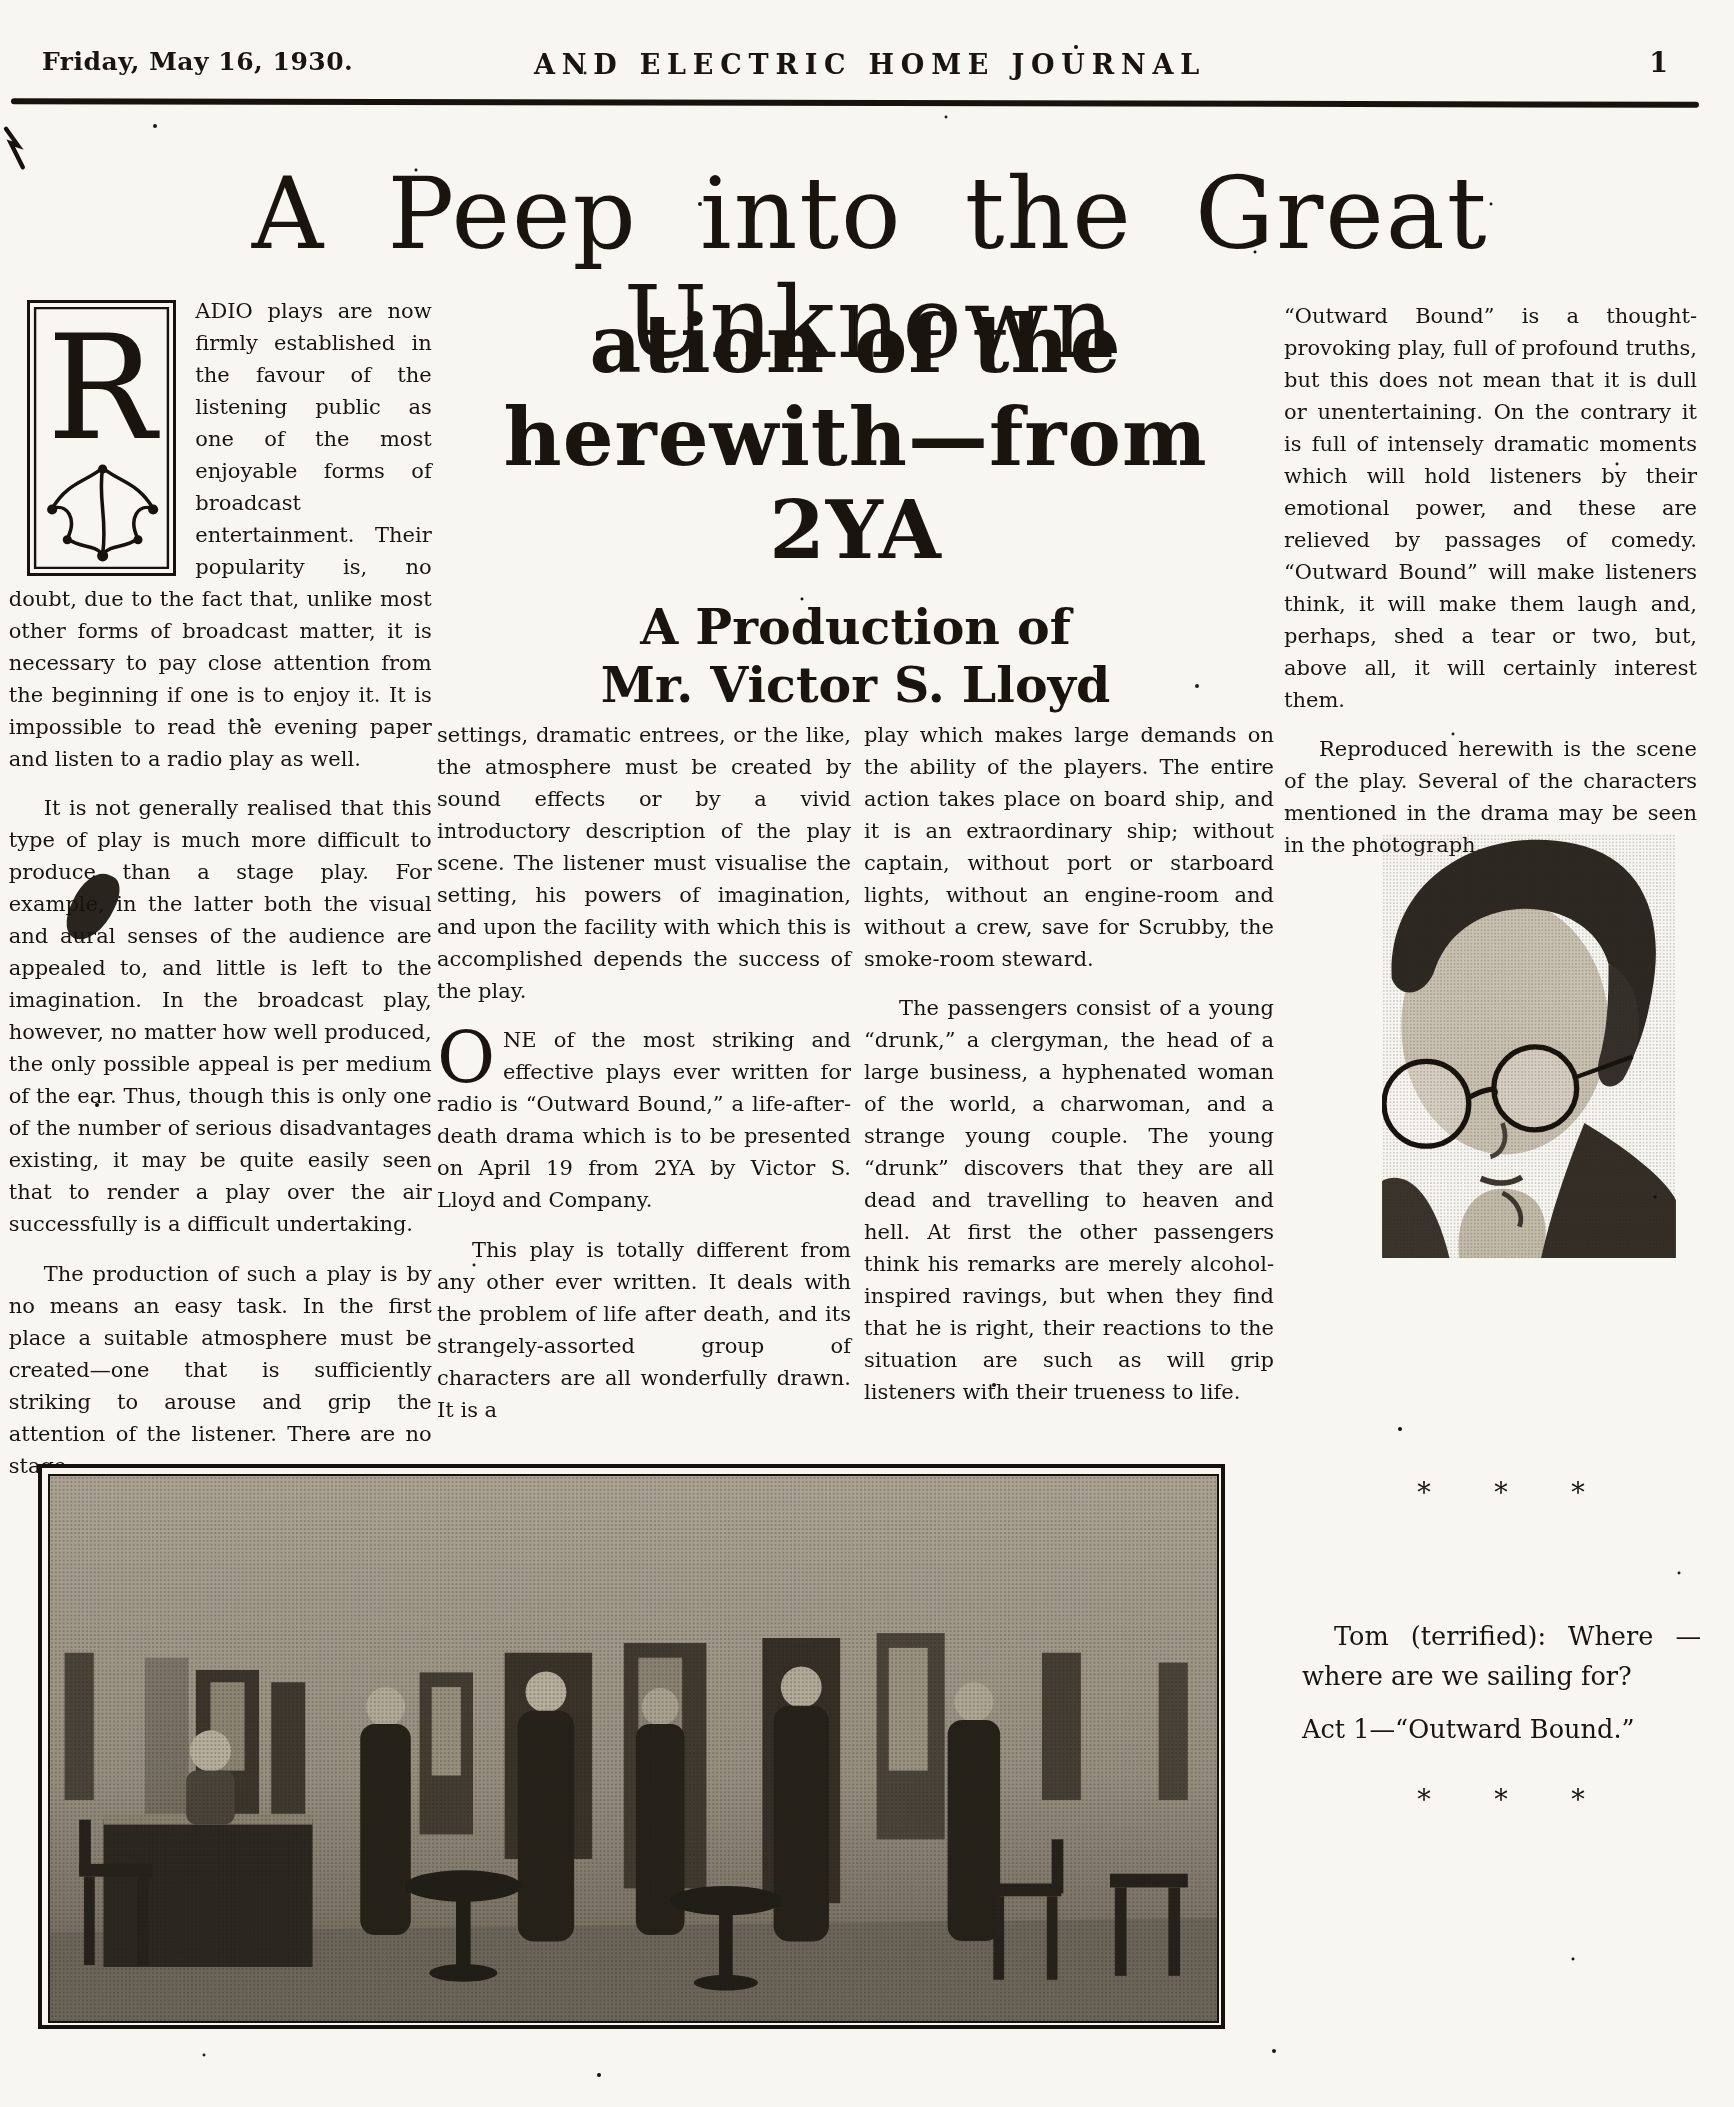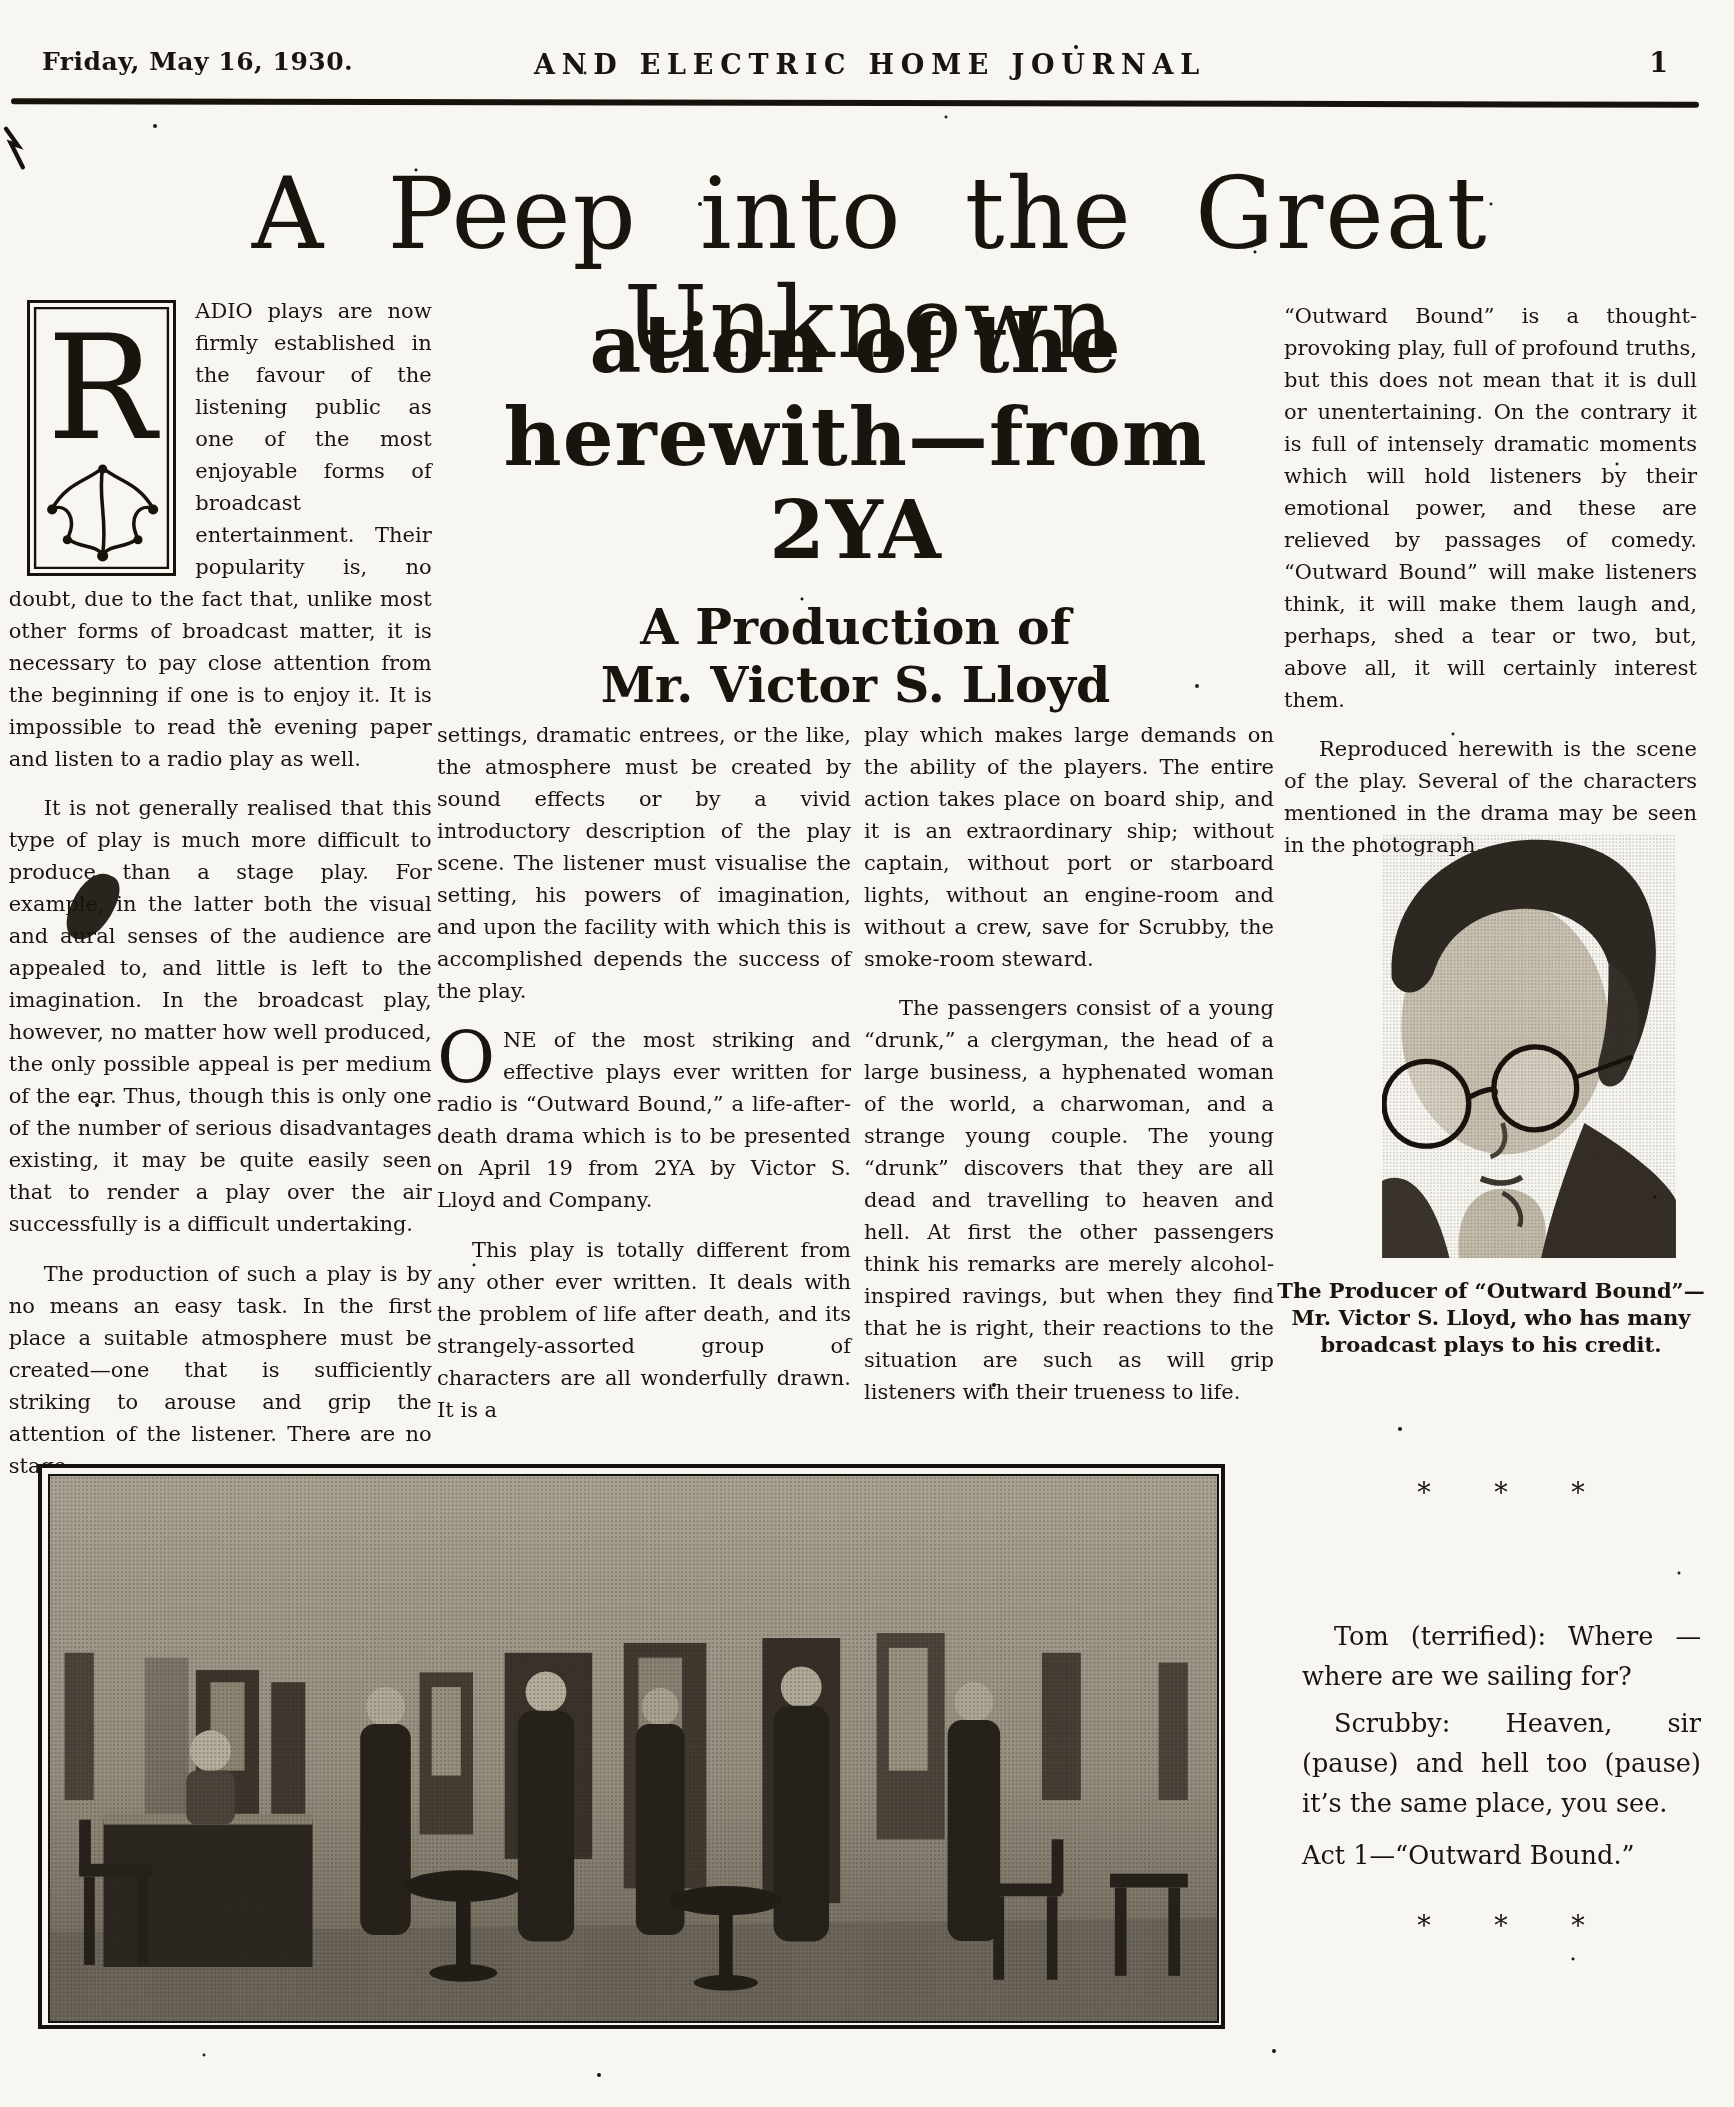--- a/index.html
+++ b/index.html
@@ -177,21 +177,20 @@
 
       <path d="M160 880 C 150 780, 200 720, 280 740 C 340 755, 350 820, 330 880 Z" fill="#c2bbaa"></path>
       <path d="M250 745 C 280 760, 295 790, 285 815" fill="none" stroke="#3c362e" stroke-width="10"></path>
 
       <path d="M420 600 C 520 660, 590 720, 610 760 L 610 880 L 330 880 C 350 790, 380 700, 420 600 Z" fill="#342e26"></path>
       <path d="M0 720 C 40 700, 100 720, 140 880 L 0 880 Z" fill="#3a342c"></path>
 
       <rect x="0" y="0" width="610" height="880" fill="url(#ht1)" opacity="0.42"></rect>
     </svg>
   </figure>
-  <figcaption class="portrait-caption">The Producer of “Outward Bound”—Mr. Victor S. Lloyd, who has many broadcast plays to his credit.</figcaption>
 
   <figure class="scene-frame" style="margin:0;">
     <div class="scene-inner">
       <svg viewBox="0 0 2400 1110" preserveAspectRatio="none">
         <defs>
           <pattern id="ht2" width="8" height="8" patternUnits="userSpaceOnUse">
             <circle cx="4" cy="4" r="1.7" fill="#1d1914"></circle>
           </pattern>
           <linearGradient id="wall" x1="0" y1="0" x2="0" y2="1">
             <stop offset="0" stop-color="#aba393"></stop>
@@ -274,21 +273,20 @@
         </g>
 
         <rect width="2400" height="1110" fill="url(#ht2)" opacity="0.45"></rect>
       </svg>
     </div>
   </figure>
 
   <aside class="dialogue">
     <div class="stars">* * *</div>
     <p class="first">Tom (terrified): Where —where are we sailing for?</p>
-    <p>Scrubby: Heaven, sir (pause) and hell too (pause) it’s the same place, you see.</p>
     <p class="act">Act 1—“Outward Bound.”</p>
     <div class="stars bottom">* * *</div>
   </aside>
 
   <svg class="pen-mark" viewBox="0 0 70 100">
     <path d="M10 10 L35 45 L20 40 L45 90" fill="none" stroke="#17120c" stroke-width="9" stroke-linecap="round"></path>
   </svg>
   <div class="ink-blot"></div>
   <div class="speckles"></div>
 

